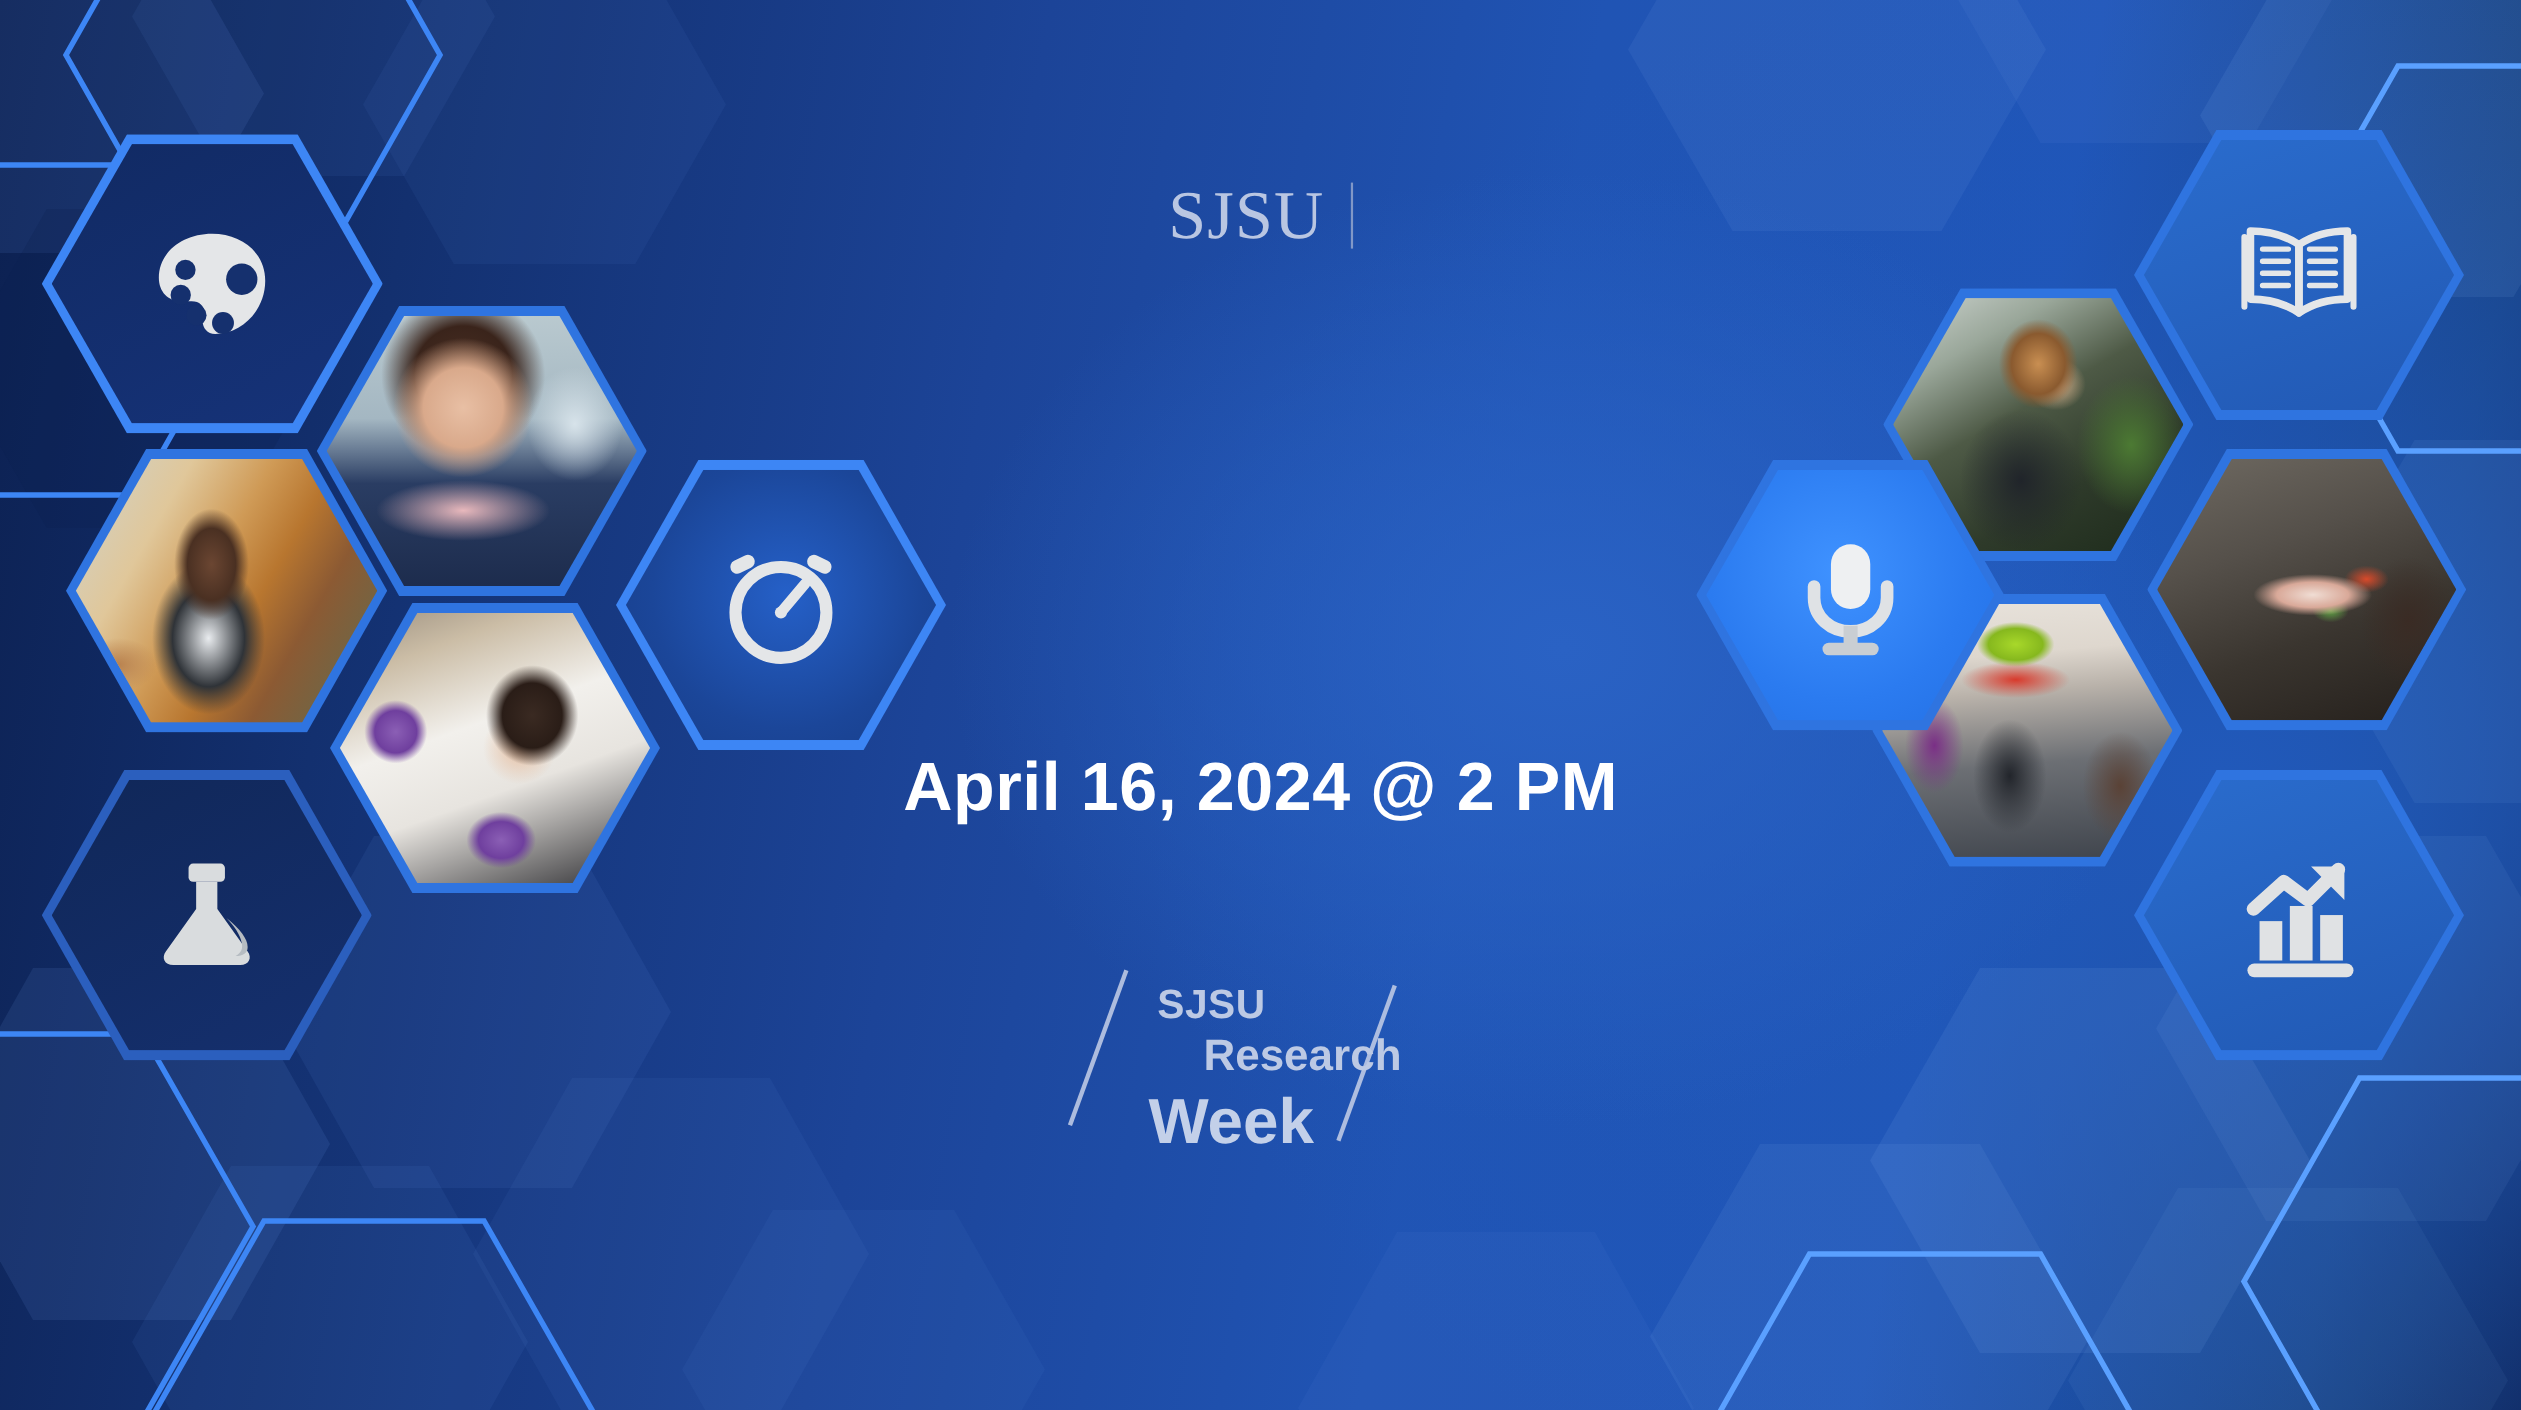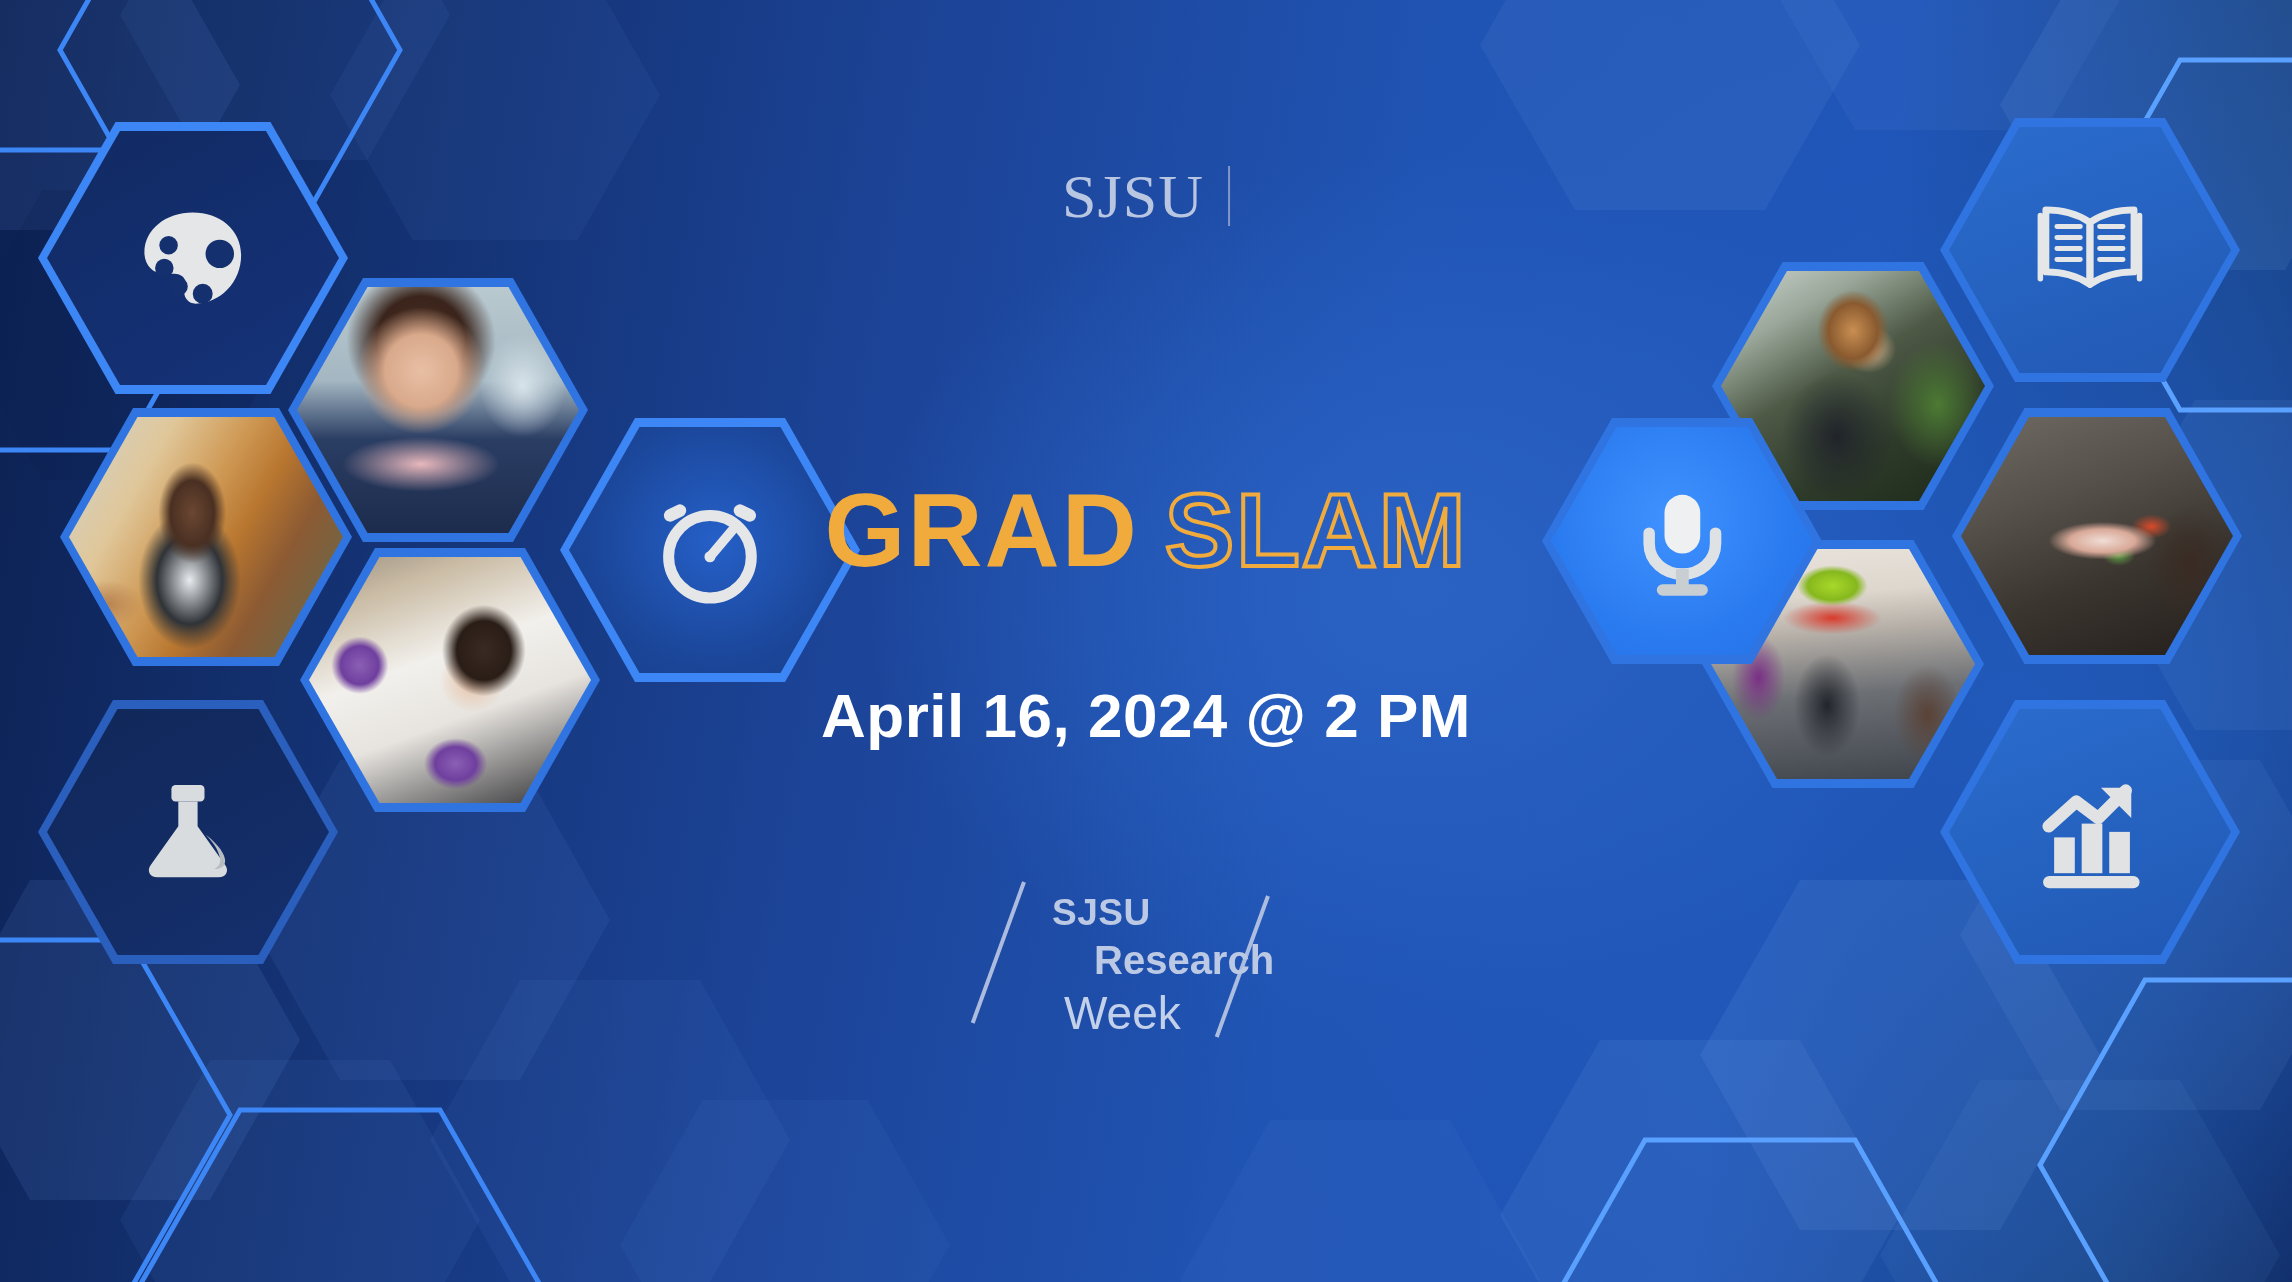--- a/index.html
+++ b/index.html
@@ -47,21 +47,21 @@
   .date{position:absolute;left:50%;top:680px;transform:translateX(-50%);
     white-space:nowrap;color:#ffffff;font-size:62px;font-weight:bold;letter-spacing:0.5px;}
 
   .rweek{position:absolute;left:50%;top:886px;transform:translateX(-50%);
     width:300px;height:160px;}
   .rweek .slash{position:absolute;width:4px;background:#bcc9e4;opacity:.9;}
   .rweek .s1{left:26px;top:-4px;height:150px;transform:rotate(20deg);transform-origin:top center;}
   .rweek .s2{right:26px;top:10px;height:150px;transform:rotate(20deg);transform-origin:top center;}
   .rweek .l1{position:absolute;left:56px;top:6px;color:#bcc9e4;font-size:37px;font-weight:bold;letter-spacing:.5px;}
   .rweek .l2{position:absolute;left:98px;top:52px;color:#bcc9e4;font-size:40px;font-weight:bold;}
-  .rweek .l3{position:absolute;left:68px;top:100px;color:#c3d0e9;font-size:46px;font-weight:normal;}
+  .rweek .l3{position:absolute;left:48px;top:100px;color:#c3d0e9;font-size:58px;font-weight:bold;}
 </style>
 </head>
 <body>
 
 <div class="poster">
 
   <div class="bg-layer">
 
     <div class="hexshape" style="left:-90px;top:-60px;width:330px;height:290px;background:rgba(120,170,255,.10);"></div>
     <div class="hexshape" style="left:120px;top:-130px;width:330px;height:290px;background:rgba(120,170,255,.07);"></div>
@@ -265,23 +265,20 @@
     </div>
   </div>
 
   <div class="center">
 
     <div class="sjsu-logo">
       <span class="sjsu-mark">SJSU</span>
       <span class="sjsu-div"></span>
     </div>
 
-    <div class="title">
-      <span class="t-grad">GRAD</span><span class="t-slam">SLAM</span>
-    </div>
 
     <div class="date">April 16, 2024 @ 2 PM</div>
 
     <div class="rweek">
       <span class="slash s1"></span>
       <span class="slash s2"></span>
       <span class="l1">SJSU</span>
       <span class="l2">Research</span>
       <span class="l3">Week</span>
     </div>

